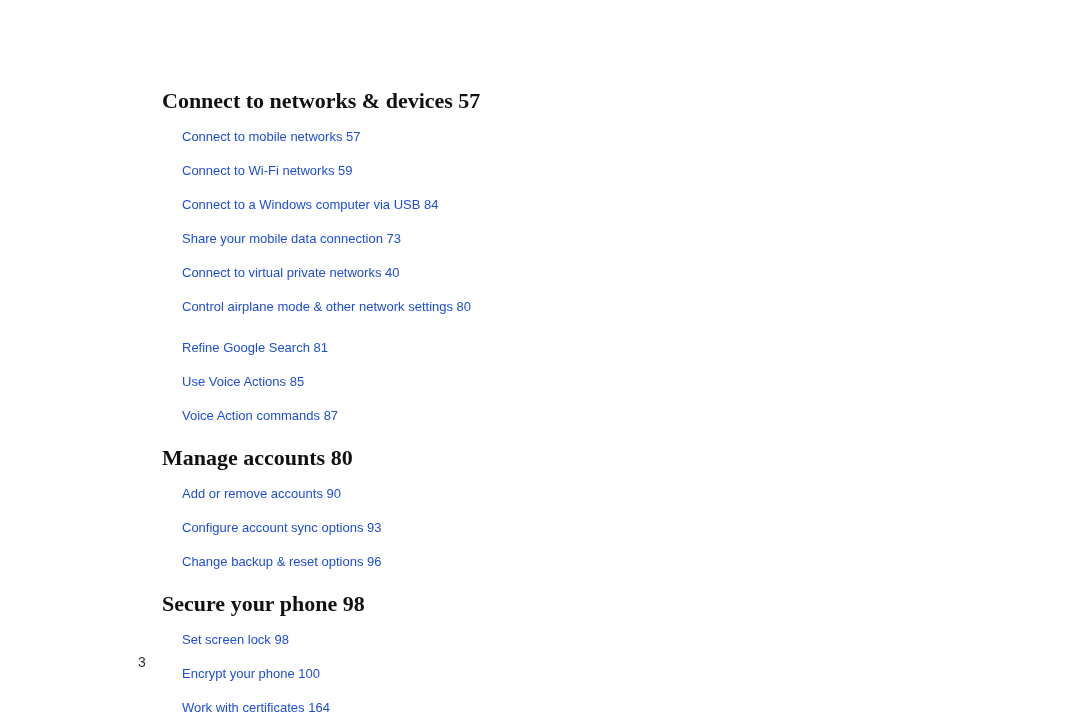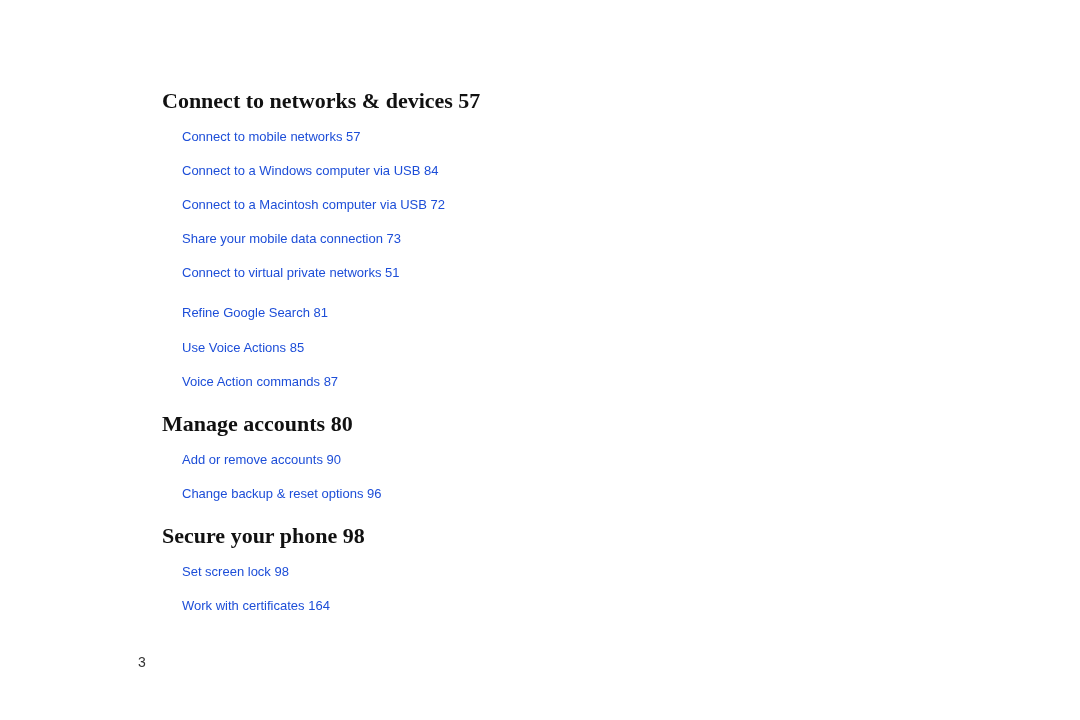--- a/index.html
+++ b/index.html
@@ -62,42 +62,45 @@
 </head>
 <body>
 
 <div class="page-content">
 
   <div id="sections-container">
       <div class="section">
         <div class="section-heading">Connect to networks &amp; devices 57</div>
         <div class="sub-items">
           <div class="sub-item">Connect to mobile networks 57</div>
+          <div class="sub-item">Connect to Wi-Fi networks 59</div>
           <div class="sub-item">Connect to a Windows computer via USB 84</div>
-          <div class="sub-item">Connect to a Macintosh computer via USB 72</div>
           <div class="sub-item">Share your mobile data connection 73</div>
-          <div class="sub-item">Connect to virtual private networks 51</div>
+          <div class="sub-item">Connect to virtual private networks 40</div>
+          <div class="sub-item">Control airplane mode &amp; other network settings 80</div>
         </div>
       </div>
       <div class="section">
         <div class="sub-items">
           <div class="sub-item">Refine Google Search 81</div>
           <div class="sub-item">Use Voice Actions 85</div>
           <div class="sub-item">Voice Action commands 87</div>
         </div>
       </div>
       <div class="section">
         <div class="section-heading">Manage accounts 80</div>
         <div class="sub-items">
           <div class="sub-item">Add or remove accounts 90</div>
+          <div class="sub-item">Configure account sync options 93</div>
           <div class="sub-item">Change backup &amp; reset options 96</div>
         </div>
       </div>
       <div class="section">
         <div class="section-heading">Secure your phone 98</div>
         <div class="sub-items">
           <div class="sub-item">Set screen lock 98</div>
+          <div class="sub-item">Encrypt your phone 100</div>
           <div class="sub-item">Work with certificates 164</div>
         </div>
       </div>
     </div>
   <div class="page-number">3</div>
 </div>
 
 </body></html>

